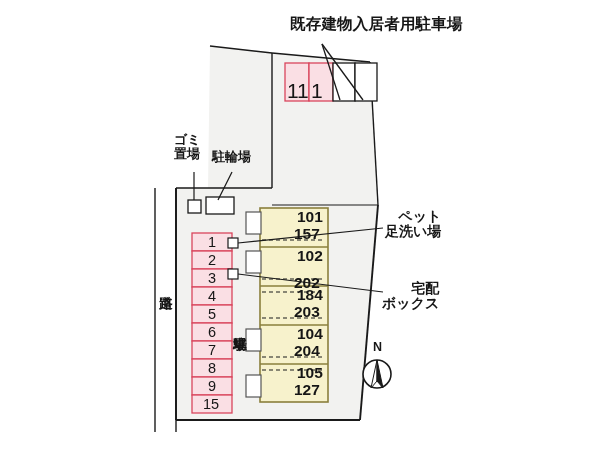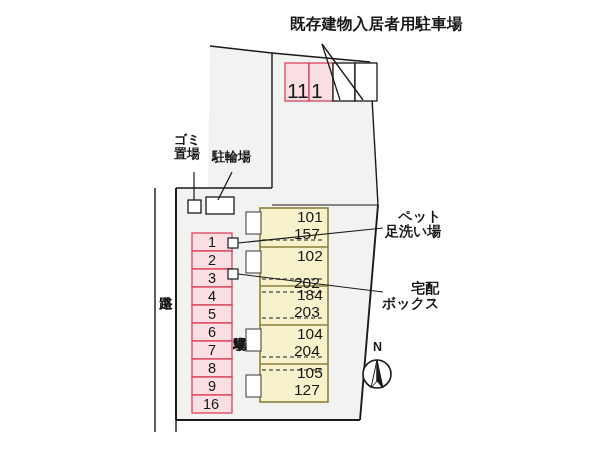--- a/index.html
+++ b/index.html
@@ -50,21 +50,21 @@
     line-height: 1.0;
     letter-spacing: 0px;
   }
   .num-lbl {
     font-size: 21px;
     font-weight: 400;
     font-family: "Liberation Sans", sans-serif;
   }
   .room-lbl {
     font-size: 15.5px;
-    font-weight: 400;
+    font-weight: 700;
     font-family: "Liberation Sans", sans-serif;
   }
   .stall-lbl {
     font-size: 14.5px;
     font-weight: 400;
     font-family: "Liberation Sans", sans-serif;
   }
   .n-lbl {
     font-size: 12.5px;
     font-weight: 700;
@@ -176,21 +176,21 @@
 
 <div class="lbl stall-lbl" style="left:208px; top:235px;">1</div>
 <div class="lbl stall-lbl" style="left:208px; top:253px;">2</div>
 <div class="lbl stall-lbl" style="left:208px; top:271px;">3</div>
 <div class="lbl stall-lbl" style="left:208px; top:289px;">4</div>
 <div class="lbl stall-lbl" style="left:208px; top:307px;">5</div>
 <div class="lbl stall-lbl" style="left:208px; top:325px;">6</div>
 <div class="lbl stall-lbl" style="left:208px; top:343px;">7</div>
 <div class="lbl stall-lbl" style="left:208px; top:361px;">8</div>
 <div class="lbl stall-lbl" style="left:208px; top:379px;">9</div>
-<div class="lbl stall-lbl" style="left:203px; top:397px;">16</div>
+<div class="lbl stall-lbl" style="left:203px; top:397px;">15</div>
 
 <div class="lbl room-lbl" style="left:297px; top:209px;">101</div>
 <div class="lbl room-lbl" style="left:294px; top:226px;">157</div>
 <div class="lbl room-lbl" style="left:297px; top:248px;">102</div>
 <div class="lbl room-lbl" style="left:294px; top:275px;">202</div>
 <div class="lbl room-lbl" style="left:297px; top:287px;">184</div>
 <div class="lbl room-lbl" style="left:294px; top:304px;">203</div>
 <div class="lbl room-lbl" style="left:297px; top:326px;">104</div>
 <div class="lbl room-lbl" style="left:294px; top:343px;">204</div>
 <div class="lbl room-lbl" style="left:297px; top:365px;">105</div>

